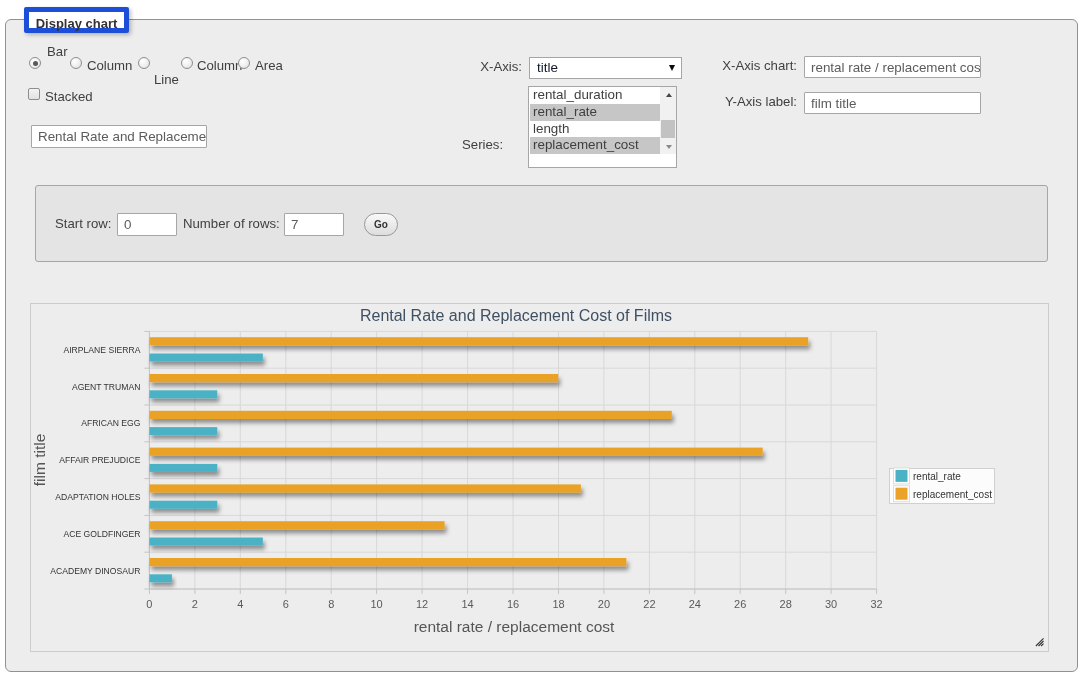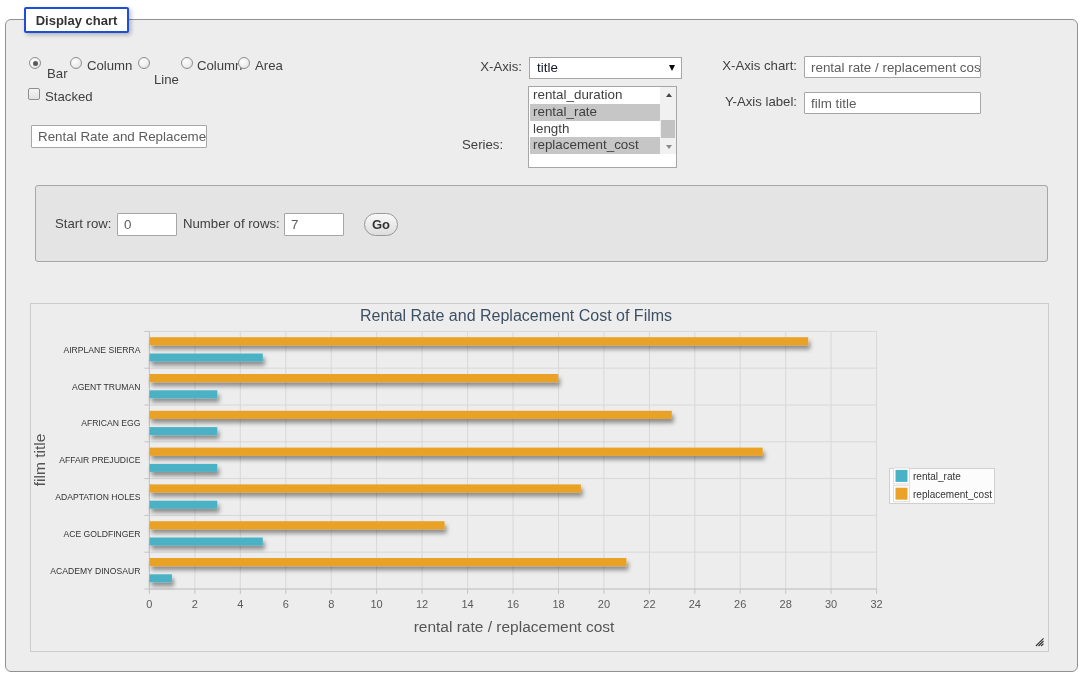--- a/index.html
+++ b/index.html
@@ -1,35 +1,35 @@
 <!DOCTYPE html>
 <html><head><meta charset="utf-8"><title>Display chart</title>
 <style>
 * { margin:0; padding:0; box-sizing:border-box; }
 html,body { width:1081px; height:681px; background:#ffffff;
   font-family:"Liberation Sans", sans-serif; }
 .abs { position:absolute; }
 .fs { left:5px; top:19px; width:1073px; height:653px; background:#ededed;
   border:1px solid #919191; border-radius:6px; }
 .legendbox { left:24px; top:7px; width:105px; height:26px; background:#ffffff;
-  border:2px solid #1d4ed8; border-radius:2px; box-shadow:2px 2px 4px rgba(0,0,0,0.25);
+  border:5px solid #1d4ed8; border-radius:2px; box-shadow:2px 2px 4px rgba(0,0,0,0.25);
   font-weight:bold; font-size:13px; color:#333; text-align:center; line-height:24px; }
 .lbl { font-size:13.2px; color:#3f3f3f; }
 .radio { width:12px; height:12px; border-radius:50%; border:1px solid #8e8e8e;
   background:radial-gradient(circle at 35% 30%, #ffffff 0%, #ededed 60%, #d5d5d5 100%); }
 .radio.on::after { content:""; position:absolute; left:2.5px; top:2.5px; width:5px; height:5px;
   border-radius:50%; background:#585858; }
 .cb { width:12px; height:12px; border:1px solid #8e8e8e; border-radius:2px;
   background:linear-gradient(#f4f4f4,#e2e2e2); }
 .inp { border:1px solid #a6a6a6; border-radius:1px; background:#fff; font-size:13.4px;
   color:#5c5c5c; line-height:21px; padding-left:6px; white-space:nowrap; overflow:hidden; }
 .grayband { left:35px; top:185px; width:1013px; height:77px; background:#e4e4e4;
   border:1px solid #a6a6a6; border-radius:3px; }
 .gobtn { left:364px; top:213px; width:34px; height:23px; border:1px solid #989898; border-radius:11.5px;
-  background:linear-gradient(#f9f9f9,#dddddd); font-size:13px; font-weight:bold; color:#333;
+  background:linear-gradient(#f9f9f9,#dddddd); font-size:10px; font-weight:bold; color:#333;
   text-align:center; line-height:21px; }
 .chartbox { left:30px; top:303px; width:1019px; height:349px; border:1px solid #cccccc; }
 .sel { left:529px; top:57px; width:153px; height:22px; border:1px solid #a6a6a6; background:#fff;
   font-size:13.4px; color:#0f172a; line-height:20px; padding-left:7px; }
 .selarr { left:669px; top:65px; width:0; height:0; border-left:3.6px solid transparent;
   border-right:3.6px solid transparent; border-top:6px solid #0a0a0a; }
 .listbox { left:528px; top:86px; width:149px; height:82px; border:1px solid #a6a6a6; background:#fff;
   overflow:hidden; }
 .li { position:absolute; left:1px; width:131px; height:16.75px; font-size:13.4px; color:#3f3f3f;
   line-height:16px; padding-left:3px; white-space:nowrap; }
@@ -39,21 +39,21 @@
 .arr-up { position:absolute; right:4.5px; top:6px; width:0; height:0; border-left:3.5px solid transparent;
   border-right:3.5px solid transparent; border-bottom:4.5px solid #464646; }
 .arr-dn { position:absolute; right:4.5px; bottom:5px; width:0; height:0; border-left:3.5px solid transparent;
   border-right:3.5px solid transparent; border-top:4.5px solid #8a8a8a; }
 </style></head>
 <body>
 <div class="abs fs"></div>
 <div class="abs legendbox">Display chart</div>
 
 <div class="abs radio on" style="left:29px;top:57px"></div>
-<div class="abs lbl" style="left:47px;top:66px">Bar</div>
+<div class="abs lbl" style="left:47px;top:44px">Bar</div>
 <div class="abs radio" style="left:70px;top:57px"></div>
 <div class="abs lbl" style="left:87px;top:58px">Column</div>
 <div class="abs radio" style="left:138px;top:57px"></div>
 <div class="abs lbl" style="left:154px;top:72px">Line</div>
 <div class="abs radio" style="left:181px;top:57px"></div>
 <div class="abs lbl" style="left:197px;top:58px">Column</div>
 <div class="abs radio" style="left:238px;top:57px"></div>
 <div class="abs lbl" style="left:255px;top:58px">Area</div>
 
 <div class="abs cb" style="left:28px;top:88px"></div>

